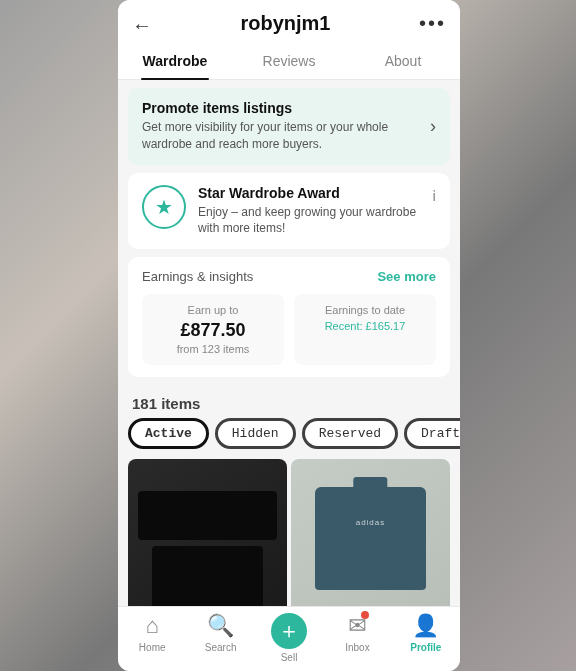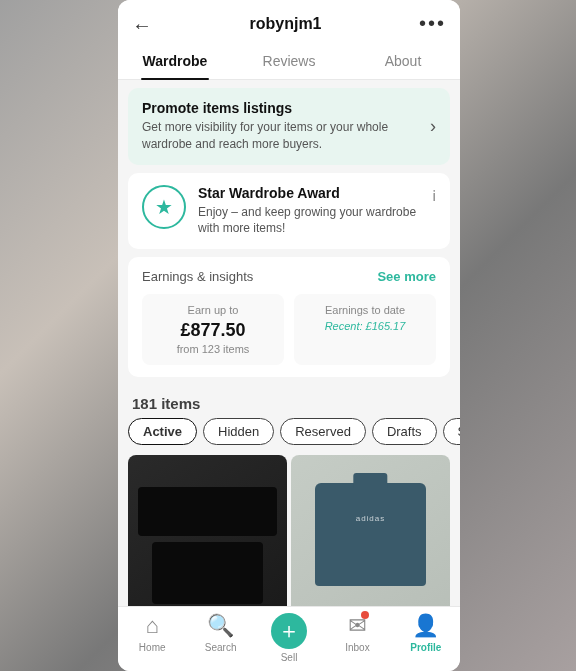--- a/index.html
+++ b/index.html
@@ -42,21 +42,21 @@
       justify-content: space-between;
       padding: 12px 14px 8px;
       background: #fff;
     }
     .header-back {
       font-size: 20px;
       color: #333;
       cursor: pointer;
     }
     .header-title {
-      font-size: 16px;
+      font-size: 20px;
       font-weight: 600;
       color: #111;
     }
     .header-more {
       font-size: 20px;
       color: #333;
       letter-spacing: 2px;
     }
 
     
@@ -206,47 +206,47 @@
     }
     .earnings-card .from {
       font-size: 11px;
       color: #888;
       margin-top: 2px;
     }
     .earnings-card .recent {
       font-size: 11px;
       color: #2db89e;
       margin-top: 2px;
-      font-style: italic;
     }
 
     
     .items-count {
       padding: 10px 14px 6px;
       font-size: 15px;
       font-weight: 700;
       color: #404040;
     }
 
     
     .filter-pills {
       display: flex;
       gap: 6px;
       padding: 0 10px 10px;
       overflow-x: auto;
     }
     .pill {
-      border: 1px solid #404040;
+      border: 3px solid #404040;
       border-radius: 20px;
       padding: 5px 14px;
       font-size: 13px;
       color: #333;
       background: #fff;
       cursor: pointer;
       white-space: nowrap;
+      font-family: Liberation Mono, monospace;
     }
     .pill.active-pill {
       border-color: #111;
       background: #fff;
       font-weight: 600;
     }
 
     
     .items-grid {
       display: grid;

